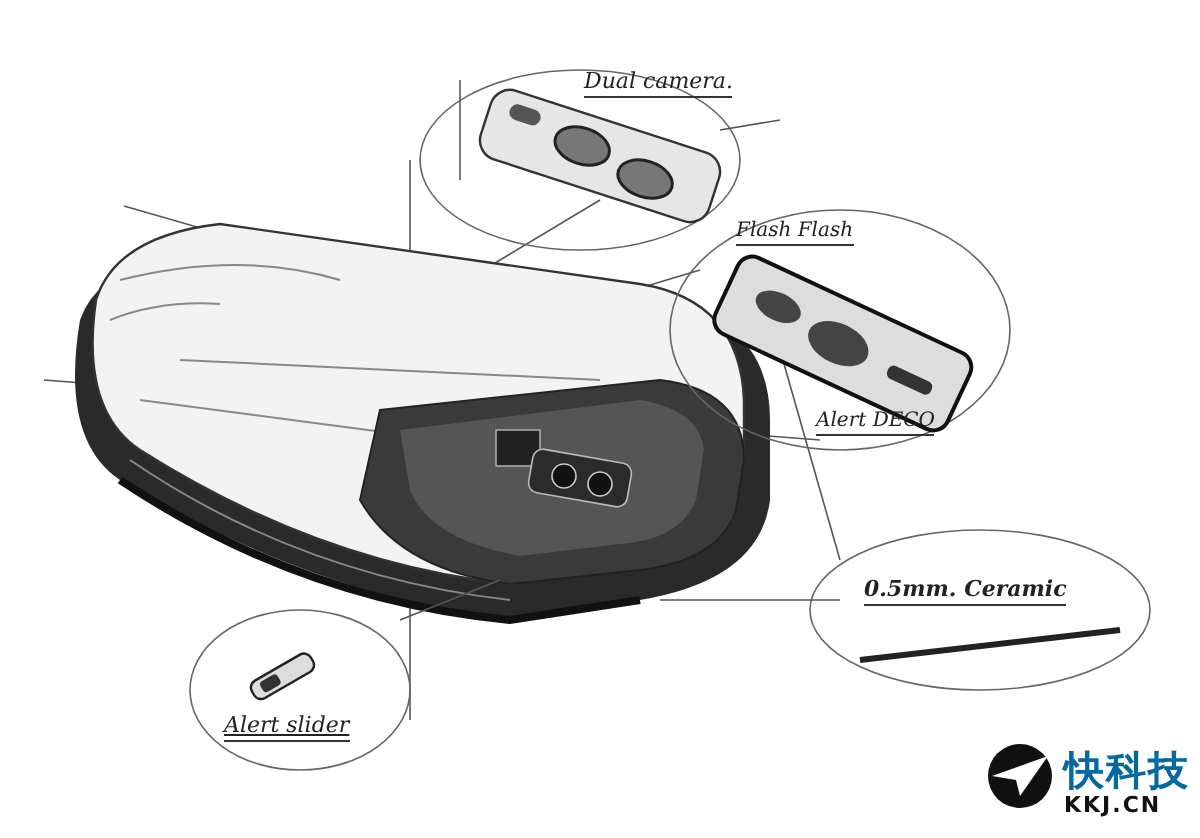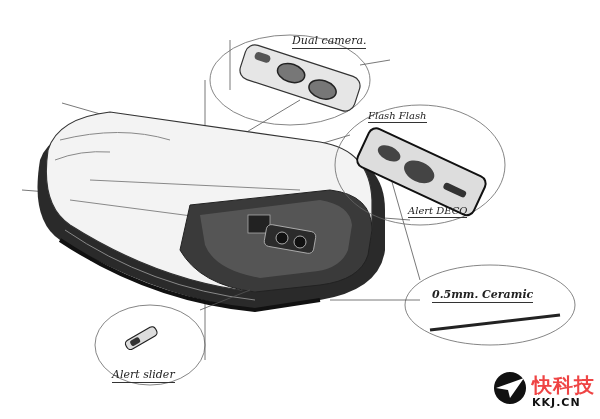--- a/index.html
+++ b/index.html
@@ -1,21 +1,21 @@
 <!DOCTYPE html>
 <html><head>
 <meta charset="utf-8">
 <style>
   html,body{margin:0;padding:0;background:#fff;}
   #canvas{position:relative;width:600px;height:419px;overflow:hidden;background:#fff;font-family:"DejaVu Sans",sans-serif;}
   svg{position:absolute;left:0;top:0;}
   .label{position:absolute;font-family:"DejaVu Serif",serif;font-style:italic;color:#222;font-size:11px;white-space:nowrap;}
   .label.u{border-bottom:1px solid #333;padding-bottom:1px;}
   .logo{position:absolute;left:492px;top:368px;width:108px;height:50px;}
-  .logo-cn{position:absolute;left:40px;top:4px;font-size:20px;font-weight:bold;color:#ef4444;letter-spacing:1px;font-family:"DejaVu Sans",sans-serif;}
+  .logo-cn{position:absolute;left:40px;top:4px;font-size:20px;font-weight:bold;color:#0369a1;letter-spacing:1px;font-family:"DejaVu Sans",sans-serif;}
   .logo-en{position:absolute;left:40px;top:28px;font-size:11px;font-weight:bold;color:#111;letter-spacing:1px;font-family:"DejaVu Sans",sans-serif;}
 </style>
 </head>
 <body>
 
 <div id="canvas">
   <svg width="600" height="419" viewBox="0 0 600 419">
 
     <g stroke="#555" stroke-width="0.8" fill="none">
       <line x1="62" y1="103" x2="260" y2="160"></line>
@@ -78,21 +78,21 @@
       <rect x="125" y="334" width="34" height="10" rx="4" fill="#ddd" stroke="#222" stroke-width="1.2"></rect>
       <rect x="130" y="336" width="10" height="6" rx="2" fill="#333"></rect>
     </g>
     <line x1="200" y1="310" x2="250" y2="290" stroke="#555" stroke-width="0.8"></line>
   </svg>
 
   <span class="label u" style="left:292px;top:34px;">Dual camera.</span>
   <span class="label u" style="left:368px;top:110px;font-size:10px;">Flash Flash</span>
   <span class="label u" style="left:408px;top:205px;font-size:10px;">Alert DECO</span>
   <span class="label u" style="left:432px;top:288px;font-weight:bold;">0.5mm. Ceramic</span>
-  <span class="label u" style="left:112px;top:368px;">Alert slider</span>
+  <span class="label u" style="left:112px;top:356px;text-decoration:underline;">Alert slider</span>
 
   <div class="logo">
     <svg width="36" height="40" viewBox="0 0 36 40">
       <circle cx="18" cy="20" r="16" fill="#111"></circle>
       <path d="M4 20 L32 10 L18 30 L16 22 Z" fill="#fff"></path>
     </svg>
     <span class="logo-cn">快科技</span>
     <span class="logo-en">KKJ.CN</span>
   </div>
 </div>

